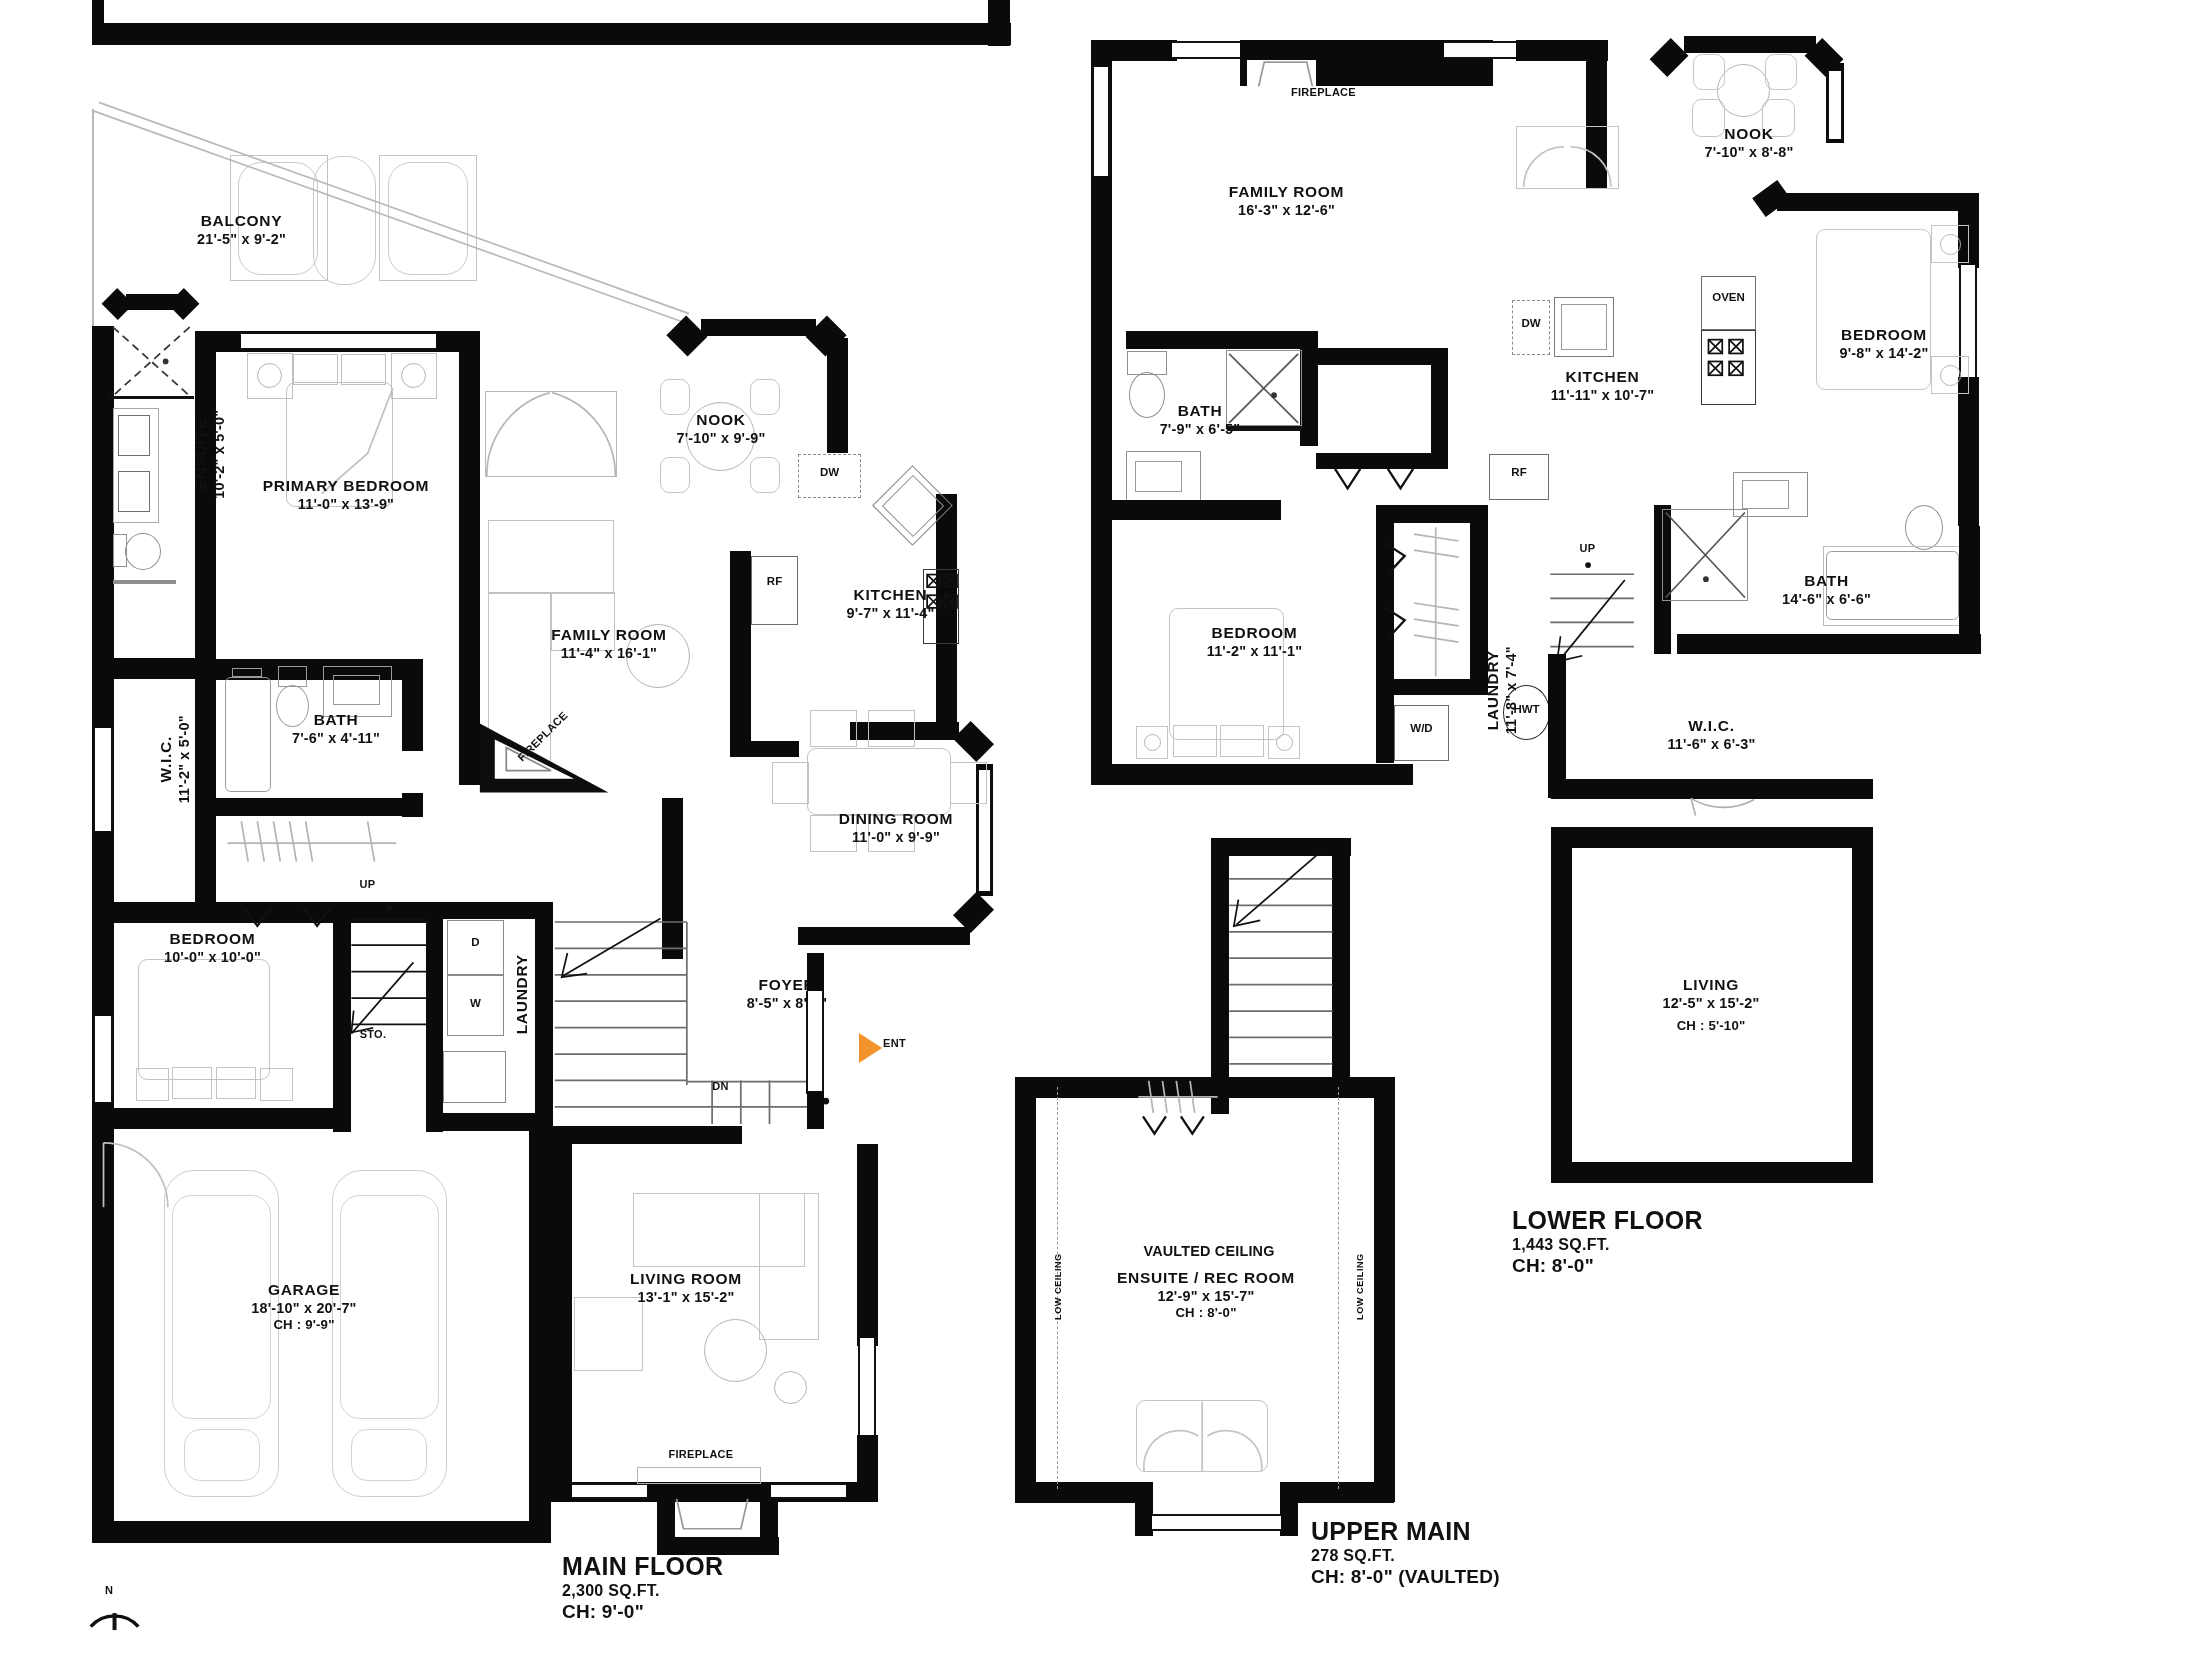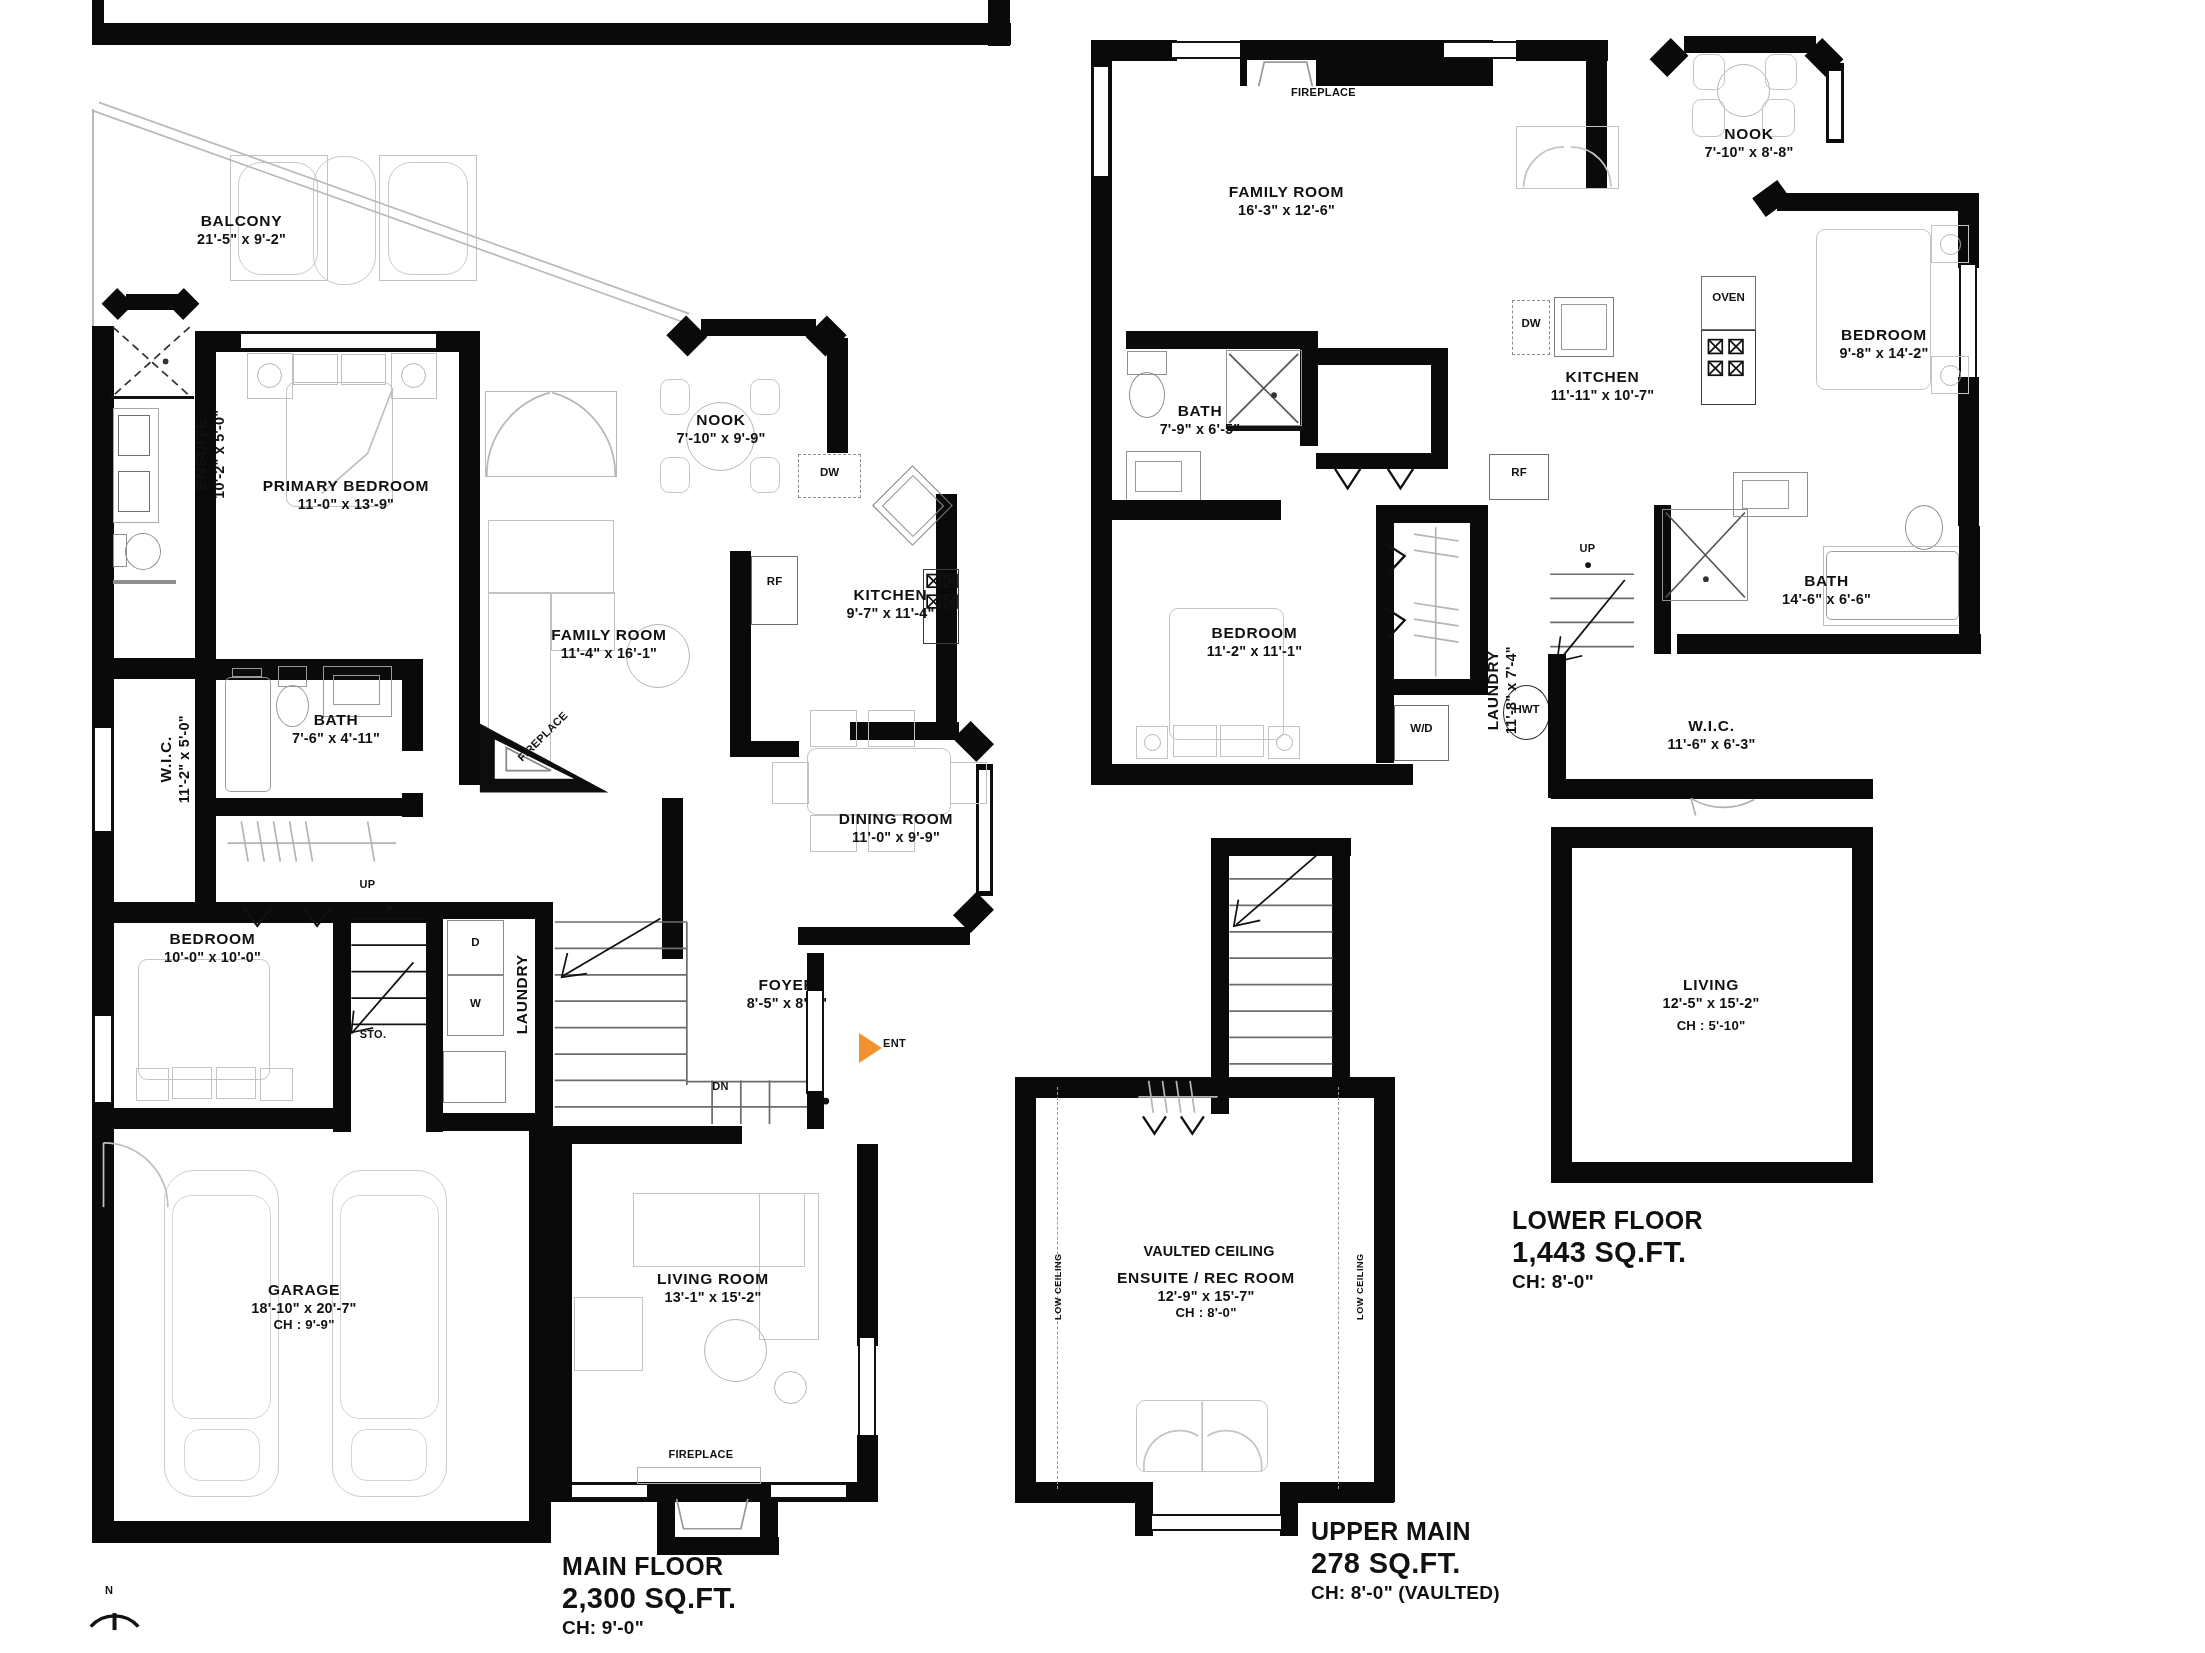--- a/index.html
+++ b/index.html
@@ -23,21 +23,21 @@
   .lbl .dm{display:block;font-size:14.4px;font-weight:700;letter-spacing:0.2px;}
   .lbl .ch{display:block;font-size:13.2px;font-weight:600;letter-spacing:0.2px;}
   .small{font-size:11px;font-weight:600;letter-spacing:0.3px;}
   .tiny{font-size:9.2px;font-weight:600;letter-spacing:0.5px;}
   .appl{position:absolute;font-size:11.5px;font-weight:600;text-align:center;white-space:nowrap;}
   .rot90{transform:rotate(-90deg);transform-origin:center center;}
   .rotdiag{transform:rotate(-45deg);transform-origin:center center;}
 
   .floortitle{position:absolute;white-space:nowrap;line-height:1.2;}
   .floortitle .t1{display:block;font-size:25px;font-weight:700;letter-spacing:0.3px;}
-  .floortitle .t2{display:block;font-size:29px;font-weight:700;letter-spacing:0.3px;}
+  .floortitle .t2{display:block;font-size:16px;font-weight:700;letter-spacing:0.3px;}
   .floortitle .t3{display:block;font-size:19px;font-weight:600;letter-spacing:0.2px;margin-top:1.1px;}
 
   
   .ent-tri{position:absolute;width:0;height:0;
      border-top:15px solid transparent;border-bottom:15px solid transparent;
      border-right:23px solid #f2922c;}
   .compass{position:absolute;}
   .dashed-v{position:absolute;border-left:1.7px dashed #9a9a9a;}
   .circle{position:absolute;border:1.7px solid #b4b4b4;border-radius:50%;box-sizing:border-box;}
   .ell{position:absolute;border:1.7px solid #2a2a2a;border-radius:50%;box-sizing:border-box;}
@@ -371,21 +371,21 @@
     </svg>
     <div class="lbl" style="left:639px;top:1448px;width:124px;">
       <span class="small">FIREPLACE</span>
     </div>
 
     <div class="box" style="left:633px;top:1193px;width:172px;height:74px;border-color:#c4c4c4;"></div>
     <div class="box" style="left:759px;top:1193px;width:60px;height:147px;border-color:#c4c4c4;"></div>
     <div class="box" style="left:574px;top:1297px;width:69px;height:74px;border-color:#c4c4c4;"></div>
     <div class="circle" style="left:704px;top:1319px;width:63px;height:63px;"></div>
     <div class="circle" style="left:774px;top:1371px;width:33px;height:33px;"></div>
-    <div class="lbl" style="left:598px;top:1270px;width:230px;">
+    <div class="lbl" style="left:571px;top:1270px;width:230px;">
       <span class="nm">LIVING ROOM</span>
       <span class="dm">13'-1"  x  15'-2"</span>
     </div>
 
     <div class="floortitle" style="left:562px;top:1551px;">
       <span class="t1">MAIN FLOOR</span>
       <span class="t2">2,300 SQ.FT.</span>
       <span class="t3">CH: 9'-0"</span>
     </div>
 

